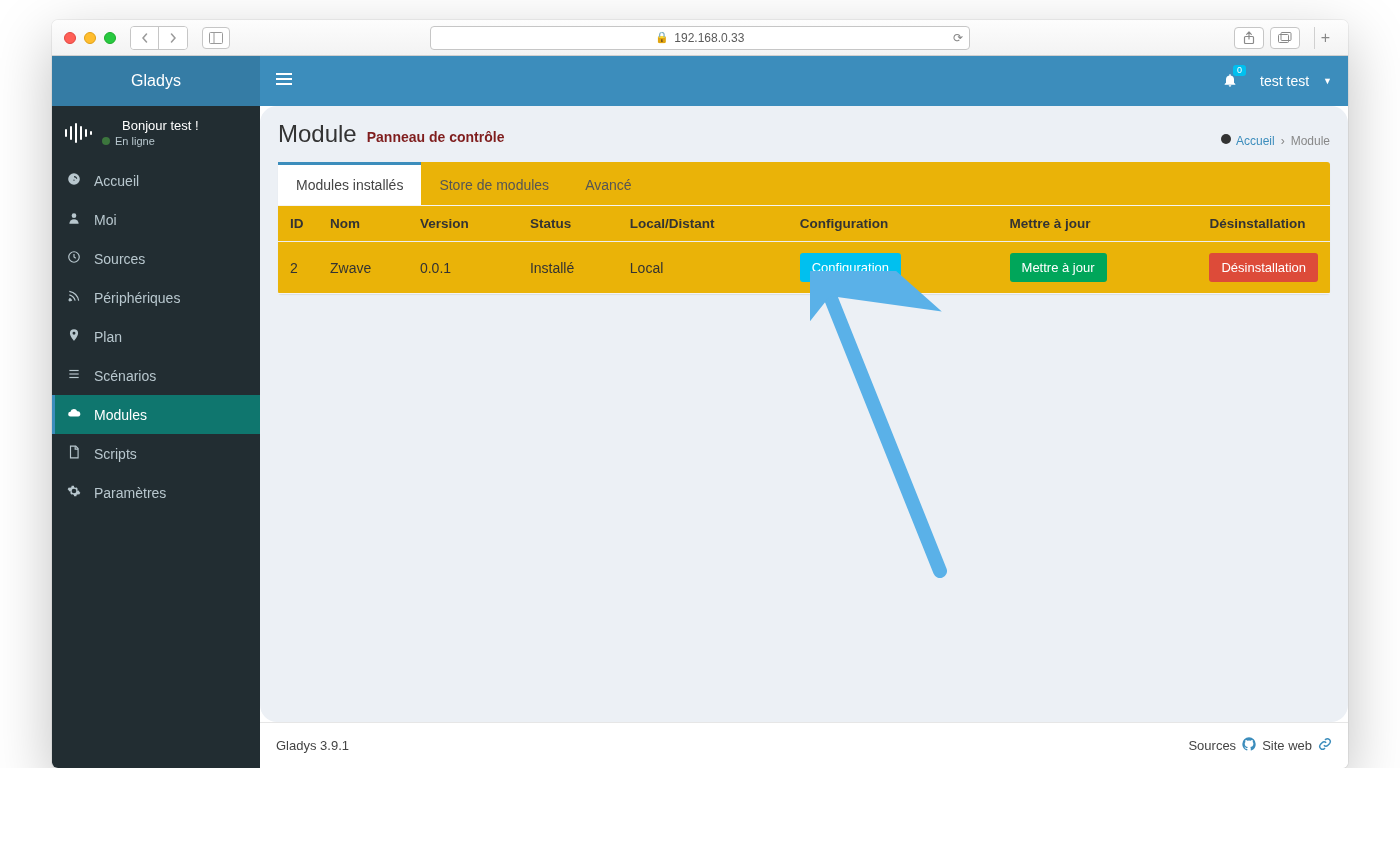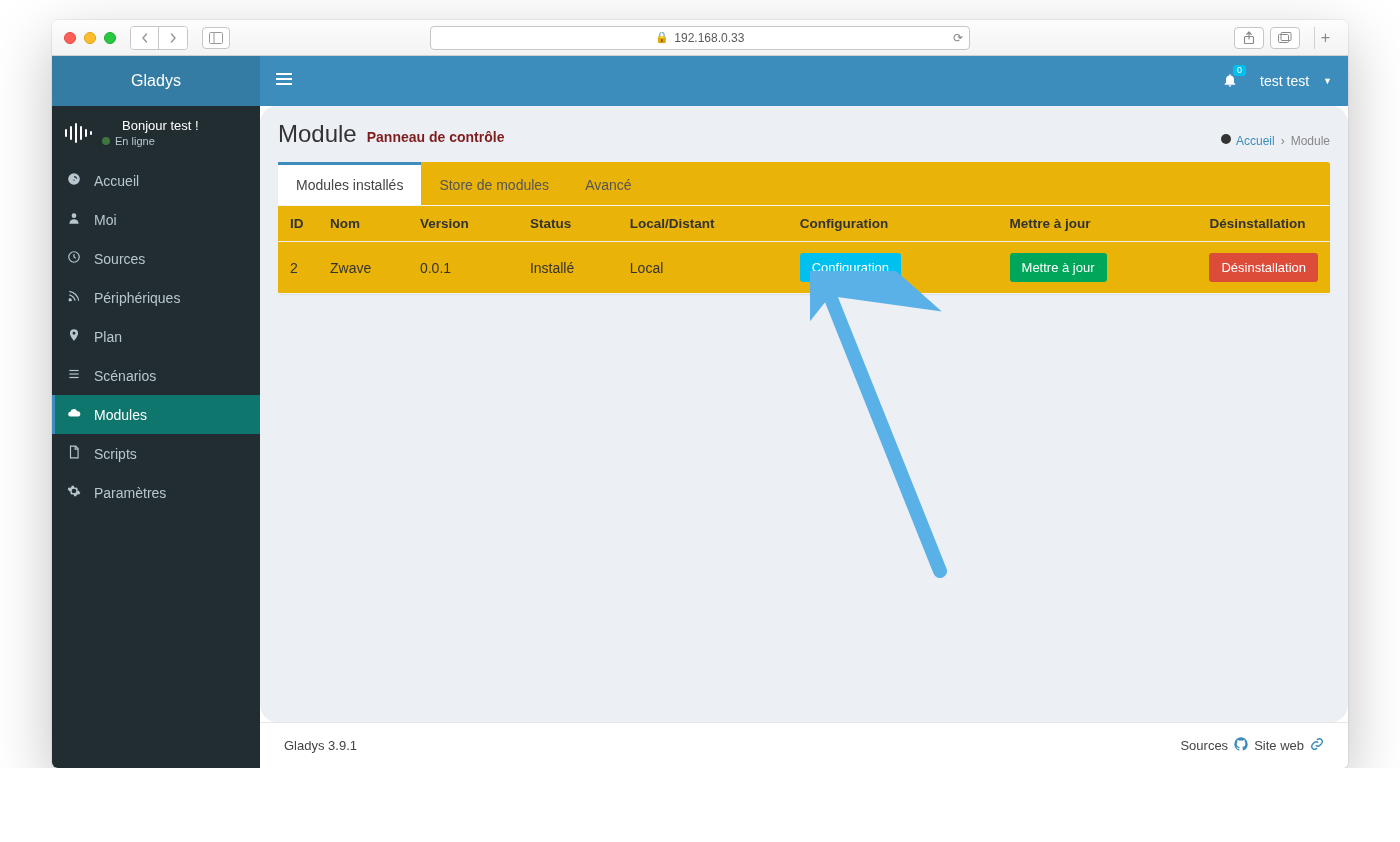--- a/index.html
+++ b/index.html
@@ -123,21 +123,21 @@
   table{width:100%;border-collapse:collapse;}
   thead th{text-align:left;font-size:13.5px;padding:10px 12px;border-bottom:1px solid #eee;font-weight:700;color:#333;}
   tbody td{padding:11px 12px;border-bottom:1px solid #f4f4f4;font-size:14px;color:#333;vertical-align:middle;}
   .btn{display:inline-block;color:#fff;border:none;border-radius:3px;padding:7px 12px;font-size:13px;cursor:pointer;}
   .btn-info{background:#00c0ef;}
   .btn-success{background:#00a65a;}
   .btn-danger{background:#dd4b39;}
   .footer{
     height:46px;background:#fff;border-top:1px solid #e6e6e6;
     display:flex;align-items:center;justify-content:space-between;
-    padding:0 24px;color:#444;font-size:13px;
+    padding:0 16px;color:#444;font-size:13px;
   }
   .footer .links{display:flex;align-items:center;gap:6px;}
   .footer .links a{color:#444;text-decoration:none;}
   .git-icon{color:#3c8dbc;}
   .link-icon{color:#3c8dbc;}
   
   .anno-arrow{position:absolute;pointer-events:none;}
   .anno-arrow svg{display:block;}
 </style>
 </head>

